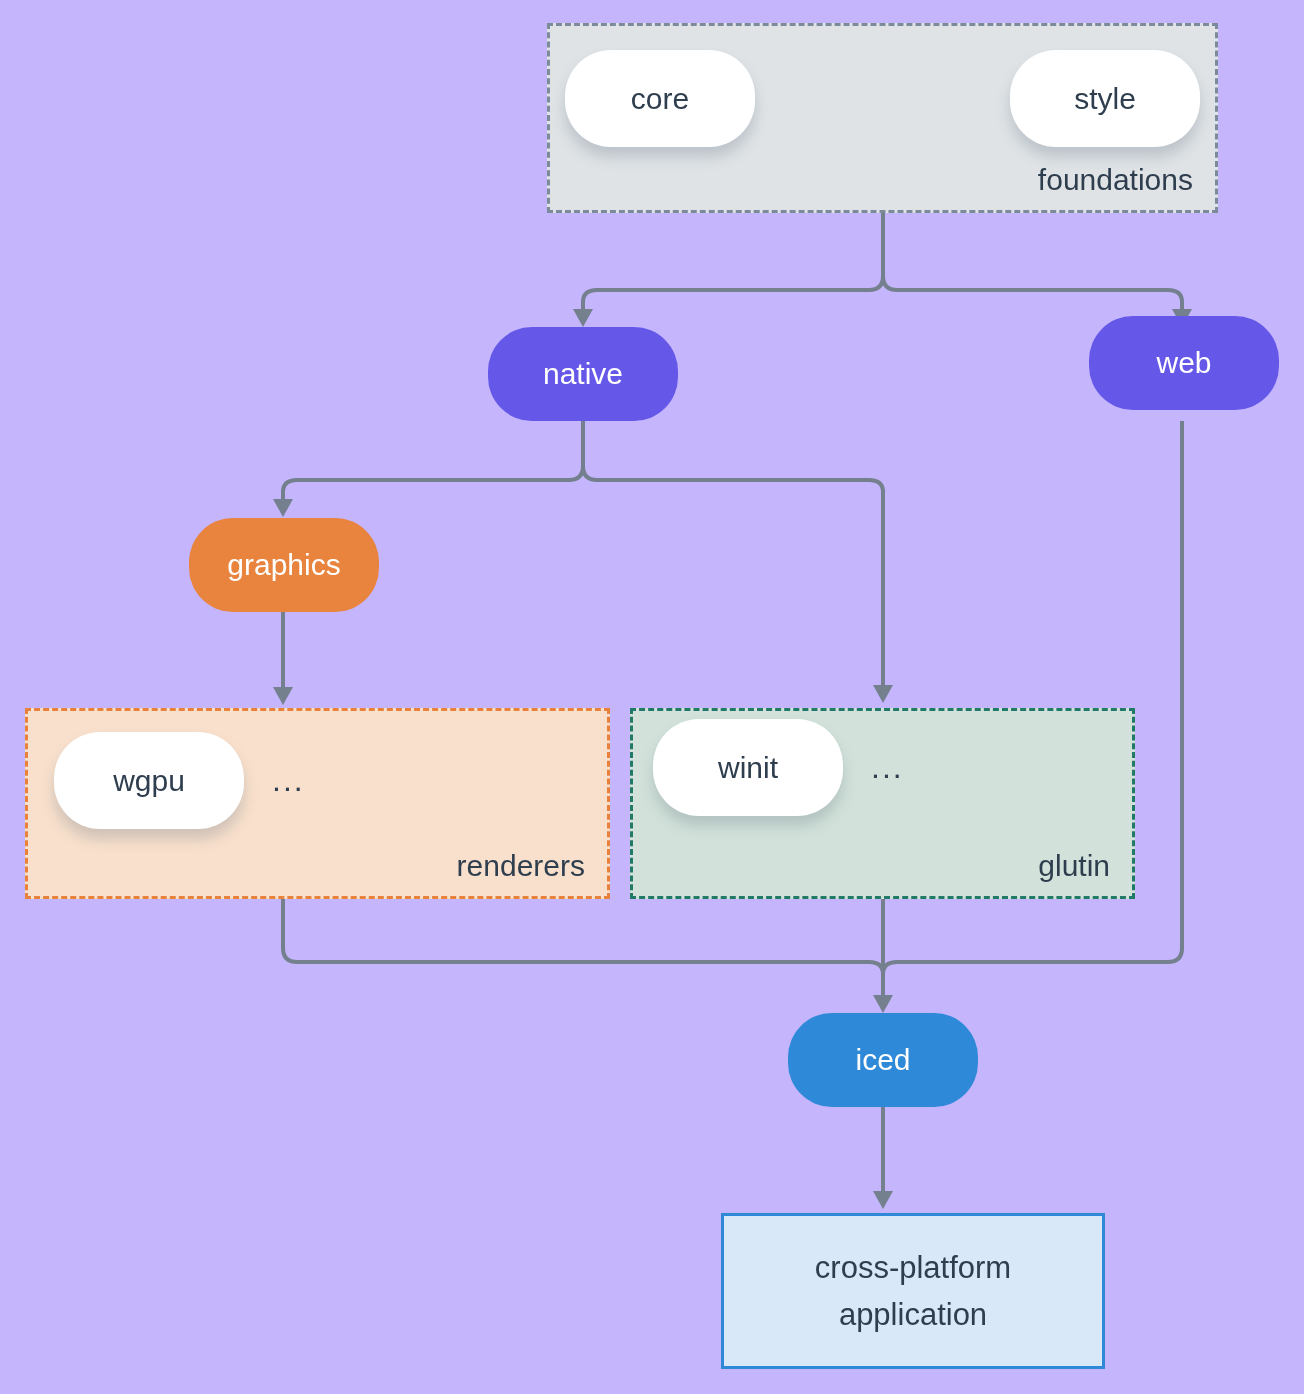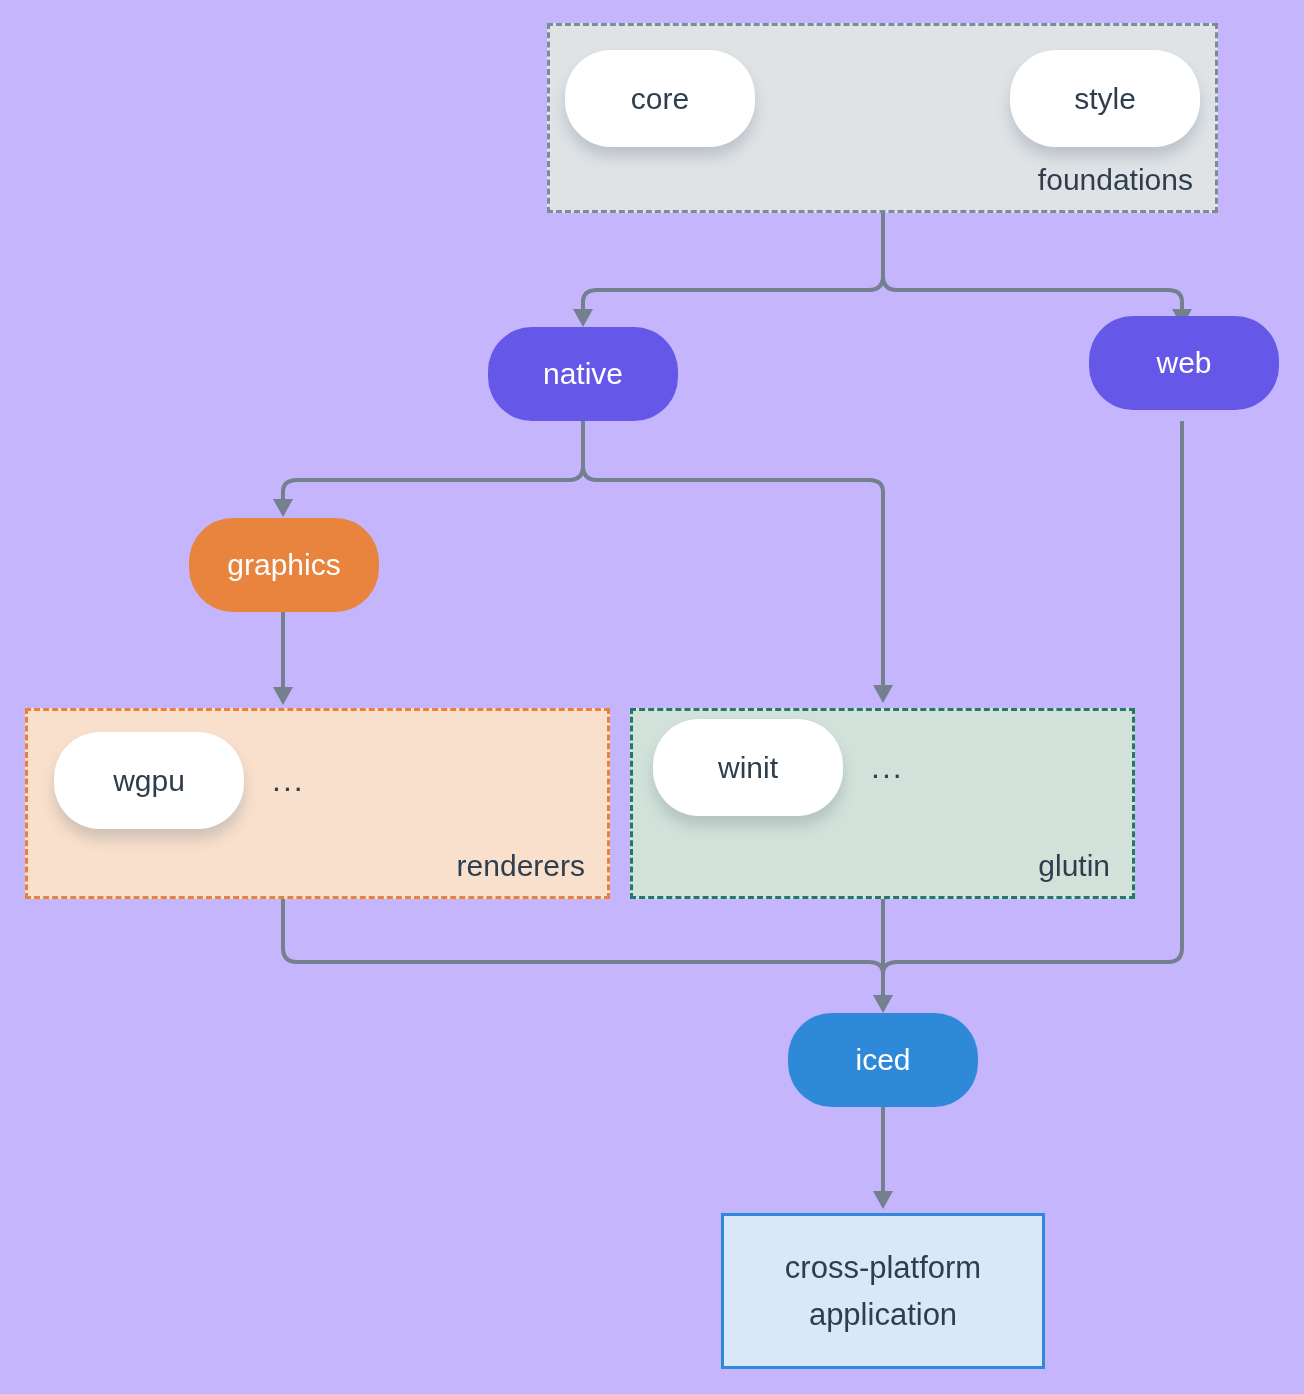--- a/index.html
+++ b/index.html
@@ -84,21 +84,21 @@
     background: #d2e2da;
     border: 3px dashed #217a66;
     padding: 8px 0 0 20px;
   }
   #node-native   { left: 488px;  top: 327px;  background: #6558e8; }
   #node-web      { left: 1089px; top: 316px;  background: #6558e8; }
   #node-graphics { left: 189px;  top: 518px;  background: #e8843e; }
   #node-iced     { left: 788px;  top: 1013px; background: #2e89d8; }
   #app-box {
     position: absolute;
-    left: 721px; top: 1213px; width: 324px; height: 156px;
+    left: 721px; top: 1213px; width: 384px; height: 156px;
     box-sizing: border-box;
     background: #d8e8f8;
     border: 3px solid #2e89d8;
     display: flex;
     flex-direction: column;
     align-items: center;
     justify-content: center;
     font-size: 31px;
     line-height: 47px;
     color: #2f3e4e;

